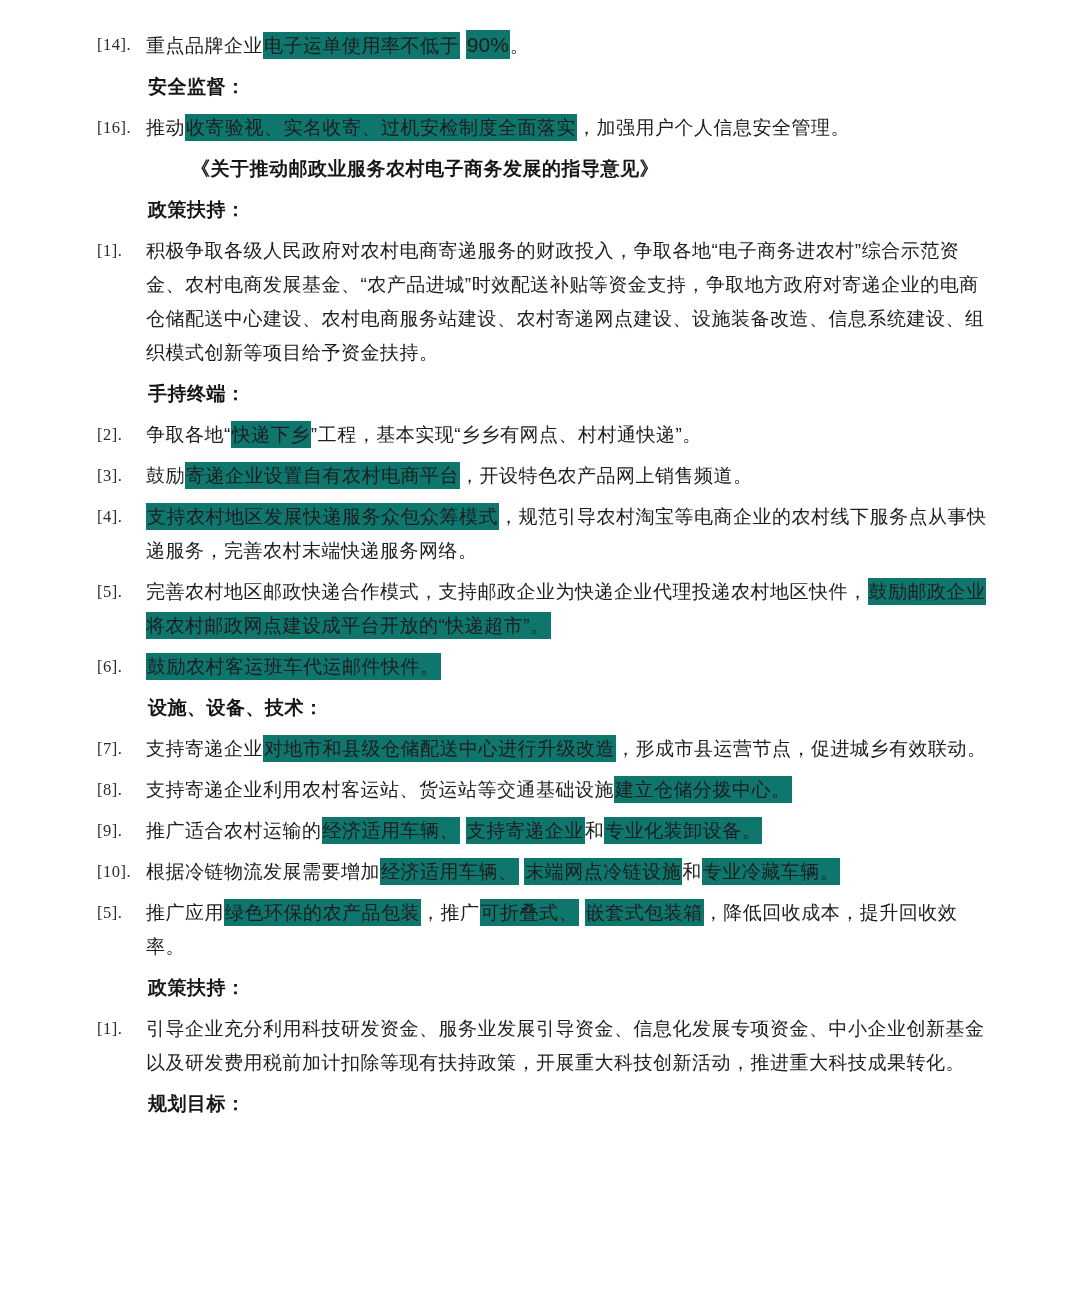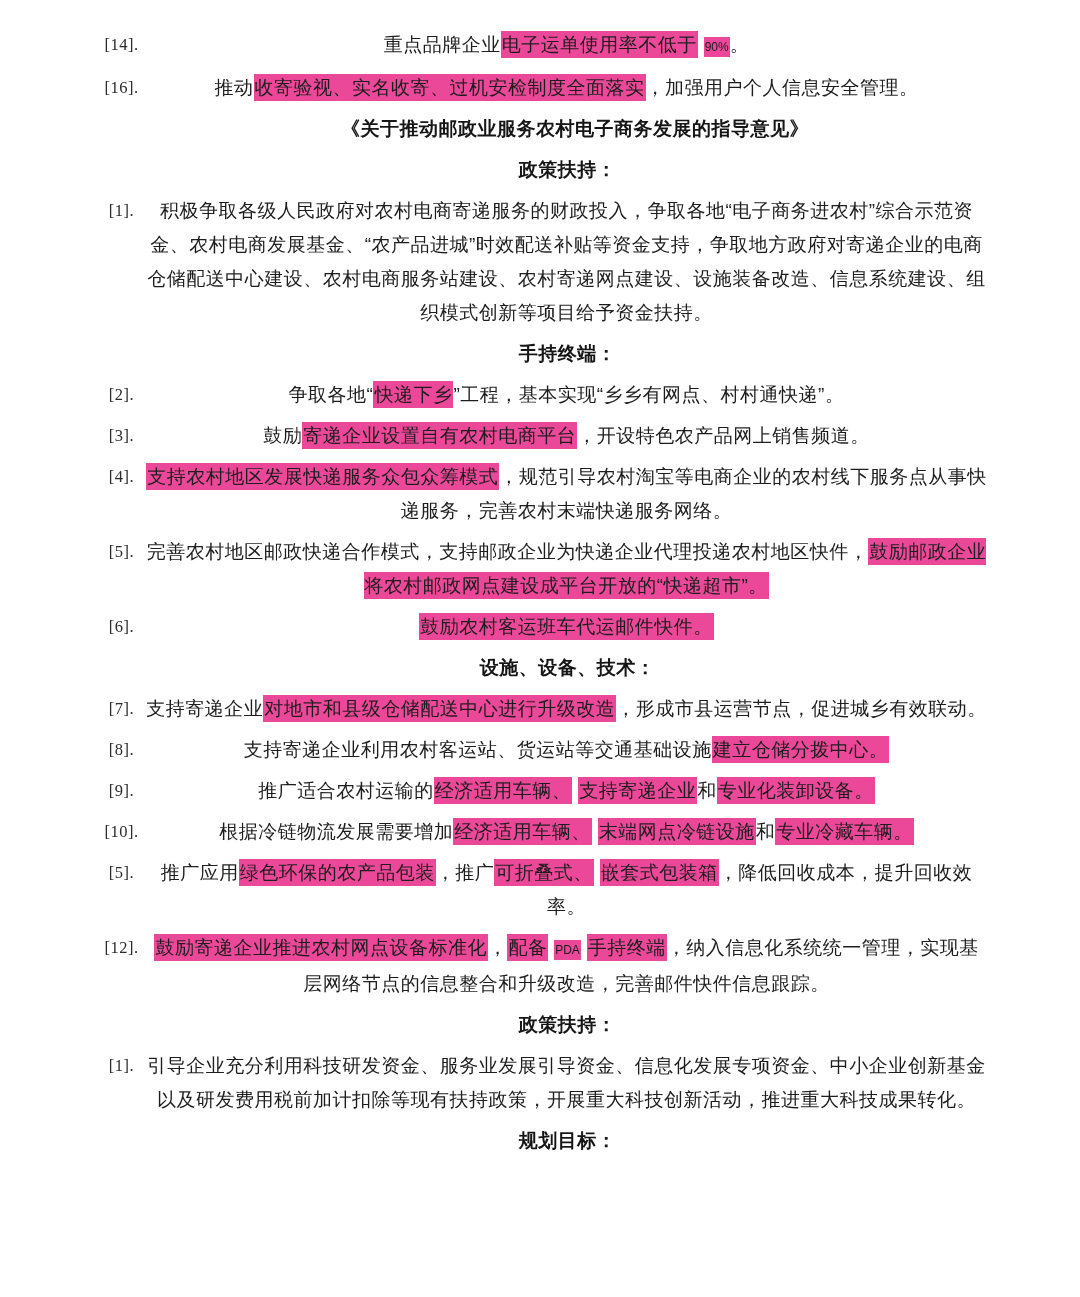--- a/index.html
+++ b/index.html
@@ -12,58 +12,59 @@
     min-height: 1297px;
     box-sizing: border-box;
     background: #ffffff;
     padding: 28px 93px 24px 97px;
     font-family: "Liberation Sans", "DejaVu Sans", sans-serif;
     font-size: 19px;
     line-height: 34px;
     color: #1d1d1d;
     letter-spacing: 0.5px;
   }
-  .block { margin-bottom: 7px; text-align: center; }
+  .block { margin-bottom: 7px; }
   .item { display: flex; }
   .num {
     flex: 0 0 49px;
     width: 49px;
     font-size: 16.5px;
     color: #2b2b2b;
     font-family: "Liberation Serif", "DejaVu Serif", serif;
   }
   .txt { flex: 1; }
   mark.hl {
-    background: #ec4899;
+    background: #0f766e;
     color: inherit;
     padding: 3px 1px;
   }
   .heading {
     font-weight: bold;
     margin-left: 51px;
     margin-top: 6px;
     color: #161616;
   }
   .doc-title {
     font-weight: bold;
-    margin-left: 66px;
+    margin-left: 94px;
     margin-top: 6px;
     color: #161616;
   }
-  .latin { font-size: 12px; letter-spacing: 0; }
+  .latin { font-size: 21px; letter-spacing: 0; }
 </style>
 </head>
 <body>
 
 <div class="page">
   <div id="content">
       <div class="block item">
         <span class="num">[14].</span>
         <span class="txt"><span>重点品牌企业</span><mark class="hl">电子运单使用率不低于</mark><span> </span><mark class="hl latin">90%</mark><span>。</span></span>
       </div>
+      <div class="block heading">安全监督：</div>
       <div class="block item">
         <span class="num">[16].</span>
         <span class="txt"><span>推动</span><mark class="hl">收寄验视、实名收寄、过机安检制度全面落实</mark><span>，加强用户个人信息安全管理。</span></span>
       </div>
       <div class="block doc-title">《关于推动邮政业服务农村电子商务发展的指导意见》</div>
       <div class="block heading">政策扶持：</div>
       <div class="block item">
         <span class="num">[1].</span>
         <span class="txt"><span>积极争取各级人民政府对农村电商寄递服务的财政投入，争取各地“电子商务进农村”综合示范资金、农村电商发展基金、“农产品进城”时效配送补贴等资金支持，争取地方政府对寄递企业的电商仓储配送中心建设、农村电商服务站建设、农村寄递网点建设、设施装备改造、信息系统建设、组织模式创新等项目给予资金扶持。</span></span>
       </div>
@@ -102,24 +103,20 @@
         <span class="txt"><span>推广适合农村运输的</span><mark class="hl">经济适用车辆、</mark><span> </span><mark class="hl">支持寄递企业</mark><span>和</span><mark class="hl">专业化装卸设备。</mark></span>
       </div>
       <div class="block item">
         <span class="num">[10].</span>
         <span class="txt"><span>根据冷链物流发展需要增加</span><mark class="hl">经济适用车辆、</mark><span> </span><mark class="hl">末端网点冷链设施</mark><span>和</span><mark class="hl">专业冷藏车辆。</mark></span>
       </div>
       <div class="block item">
         <span class="num">[5].</span>
         <span class="txt"><span>推广应用</span><mark class="hl">绿色环保的农产品包装</mark><span>，推广</span><mark class="hl">可折叠式、</mark><span> </span><mark class="hl">嵌套式包装箱</mark><span>，降低回收成本，提升回收效率。</span></span>
       </div>
-      <div class="block item">
-        <span class="num">[12].</span>
-        <span class="txt"><mark class="hl">鼓励寄递企业推进农村网点设备标准化</mark><span>，</span><mark class="hl">配备</mark><span> </span><mark class="hl latin">PDA</mark><span> </span><mark class="hl">手持终端</mark><span>，纳入信息化系统统一管理，实现基层网络节点的信息整合和升级改造，完善邮件快件信息跟踪。</span></span>
-      </div>
       <div class="block heading">政策扶持：</div>
       <div class="block item">
         <span class="num">[1].</span>
         <span class="txt"><span>引导企业充分利用科技研发资金、服务业发展引导资金、信息化发展专项资金、中小企业创新基金以及研发费用税前加计扣除等现有扶持政策，开展重大科技创新活动，推进重大科技成果转化。</span></span>
       </div>
       <div class="block heading">规划目标：</div>
     </div>
 </div>
 
 </body></html>

